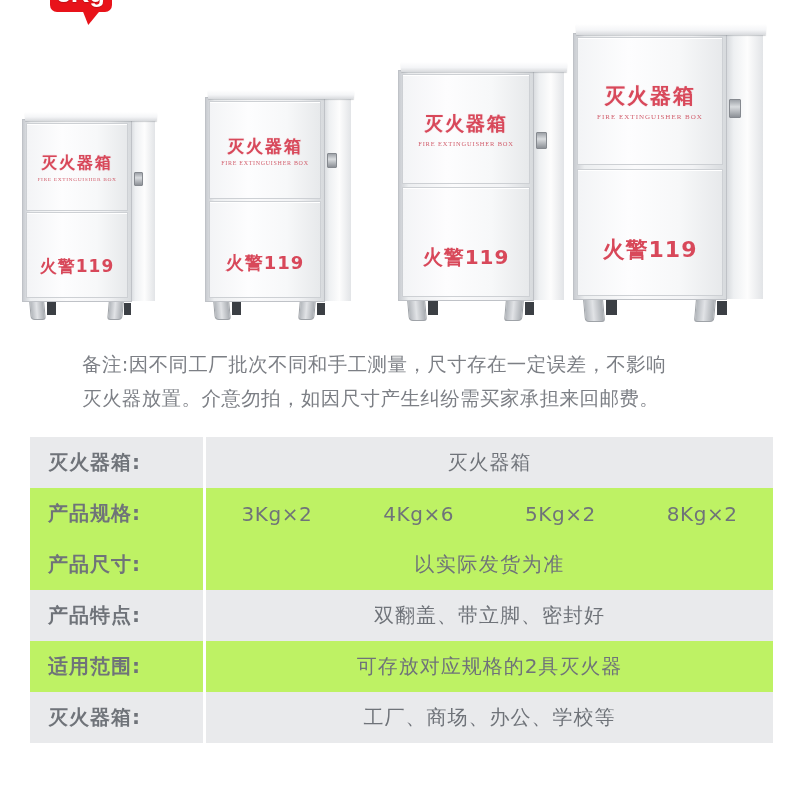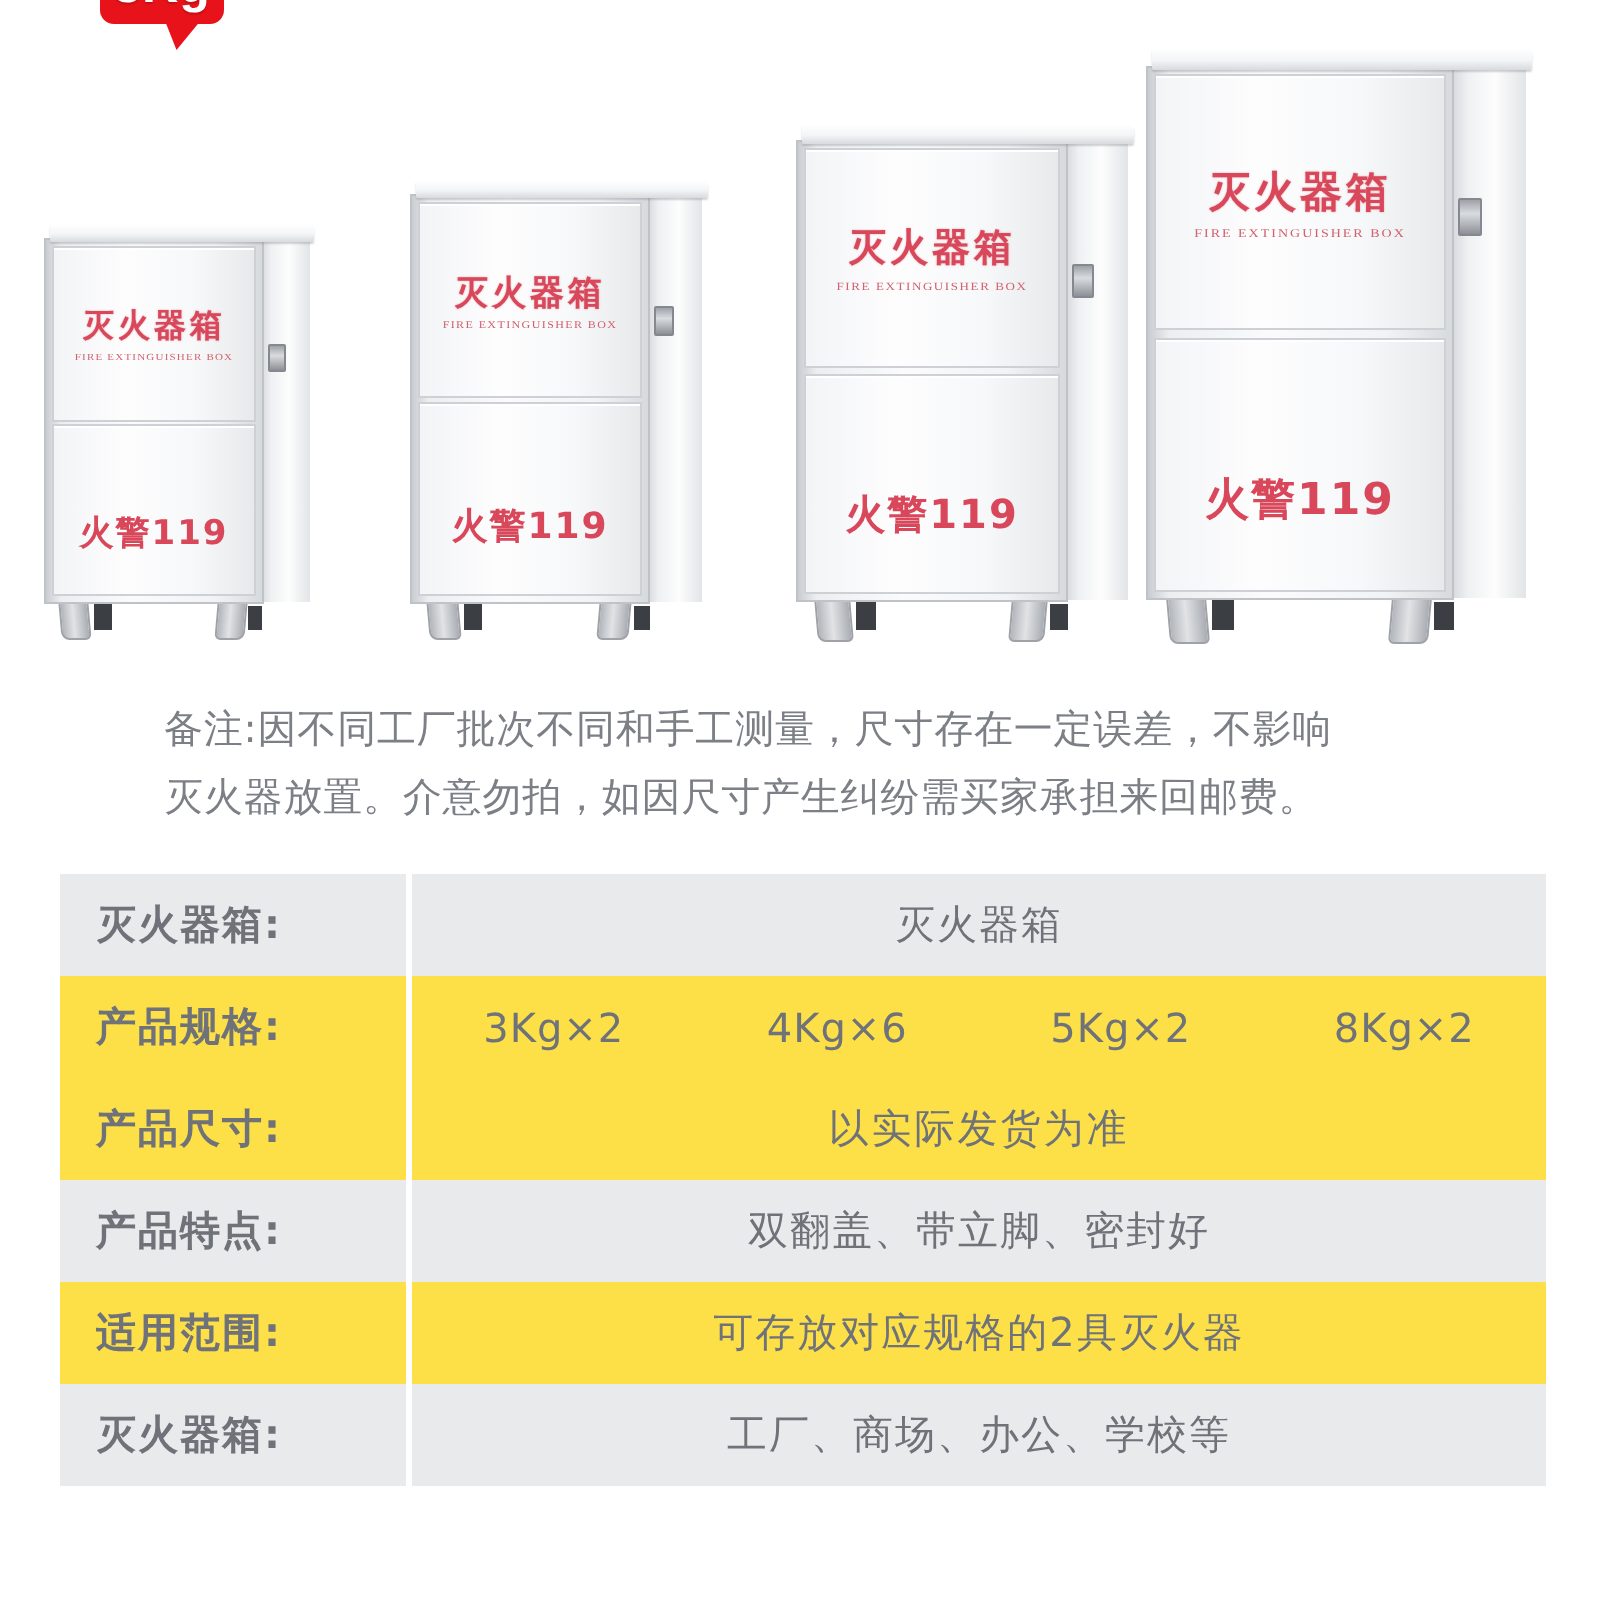--- a/index.html
+++ b/index.html
@@ -139,21 +139,21 @@
   }
   #spec-table tr { height: 51px; }
   #spec-table td {
     height: 51px;
     font-size: 20px;
     color: #6f7379;
     font-family: "DejaVu Sans", "Liberation Sans", sans-serif;
     vertical-align: middle;
   }
   .row-shaded td { background: #e9eaec; }
-  .row-plain td { background: #fde047; }
+  .row-plain td { background: #bef264; }
   .lab {
     width: 176px;
     padding-left: 18px;
     font-weight: bold;
     color: #5d6167;
     letter-spacing: 1px;
     border-right: 3px solid #ffffff;
   }
   .val { text-align: center; letter-spacing: 1px; }
   .val-red { color: #c8424f; letter-spacing: 0.5px; margin-top: 16px; }

